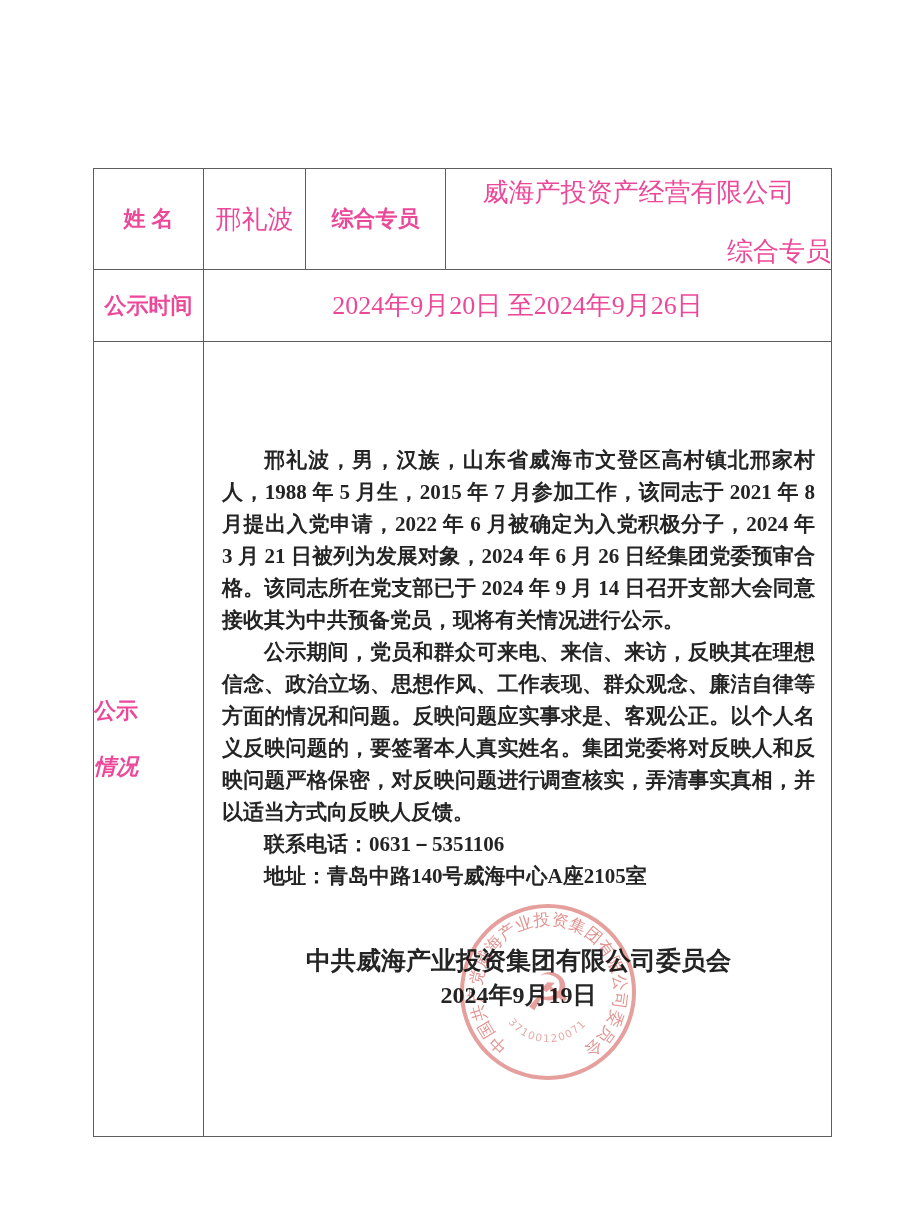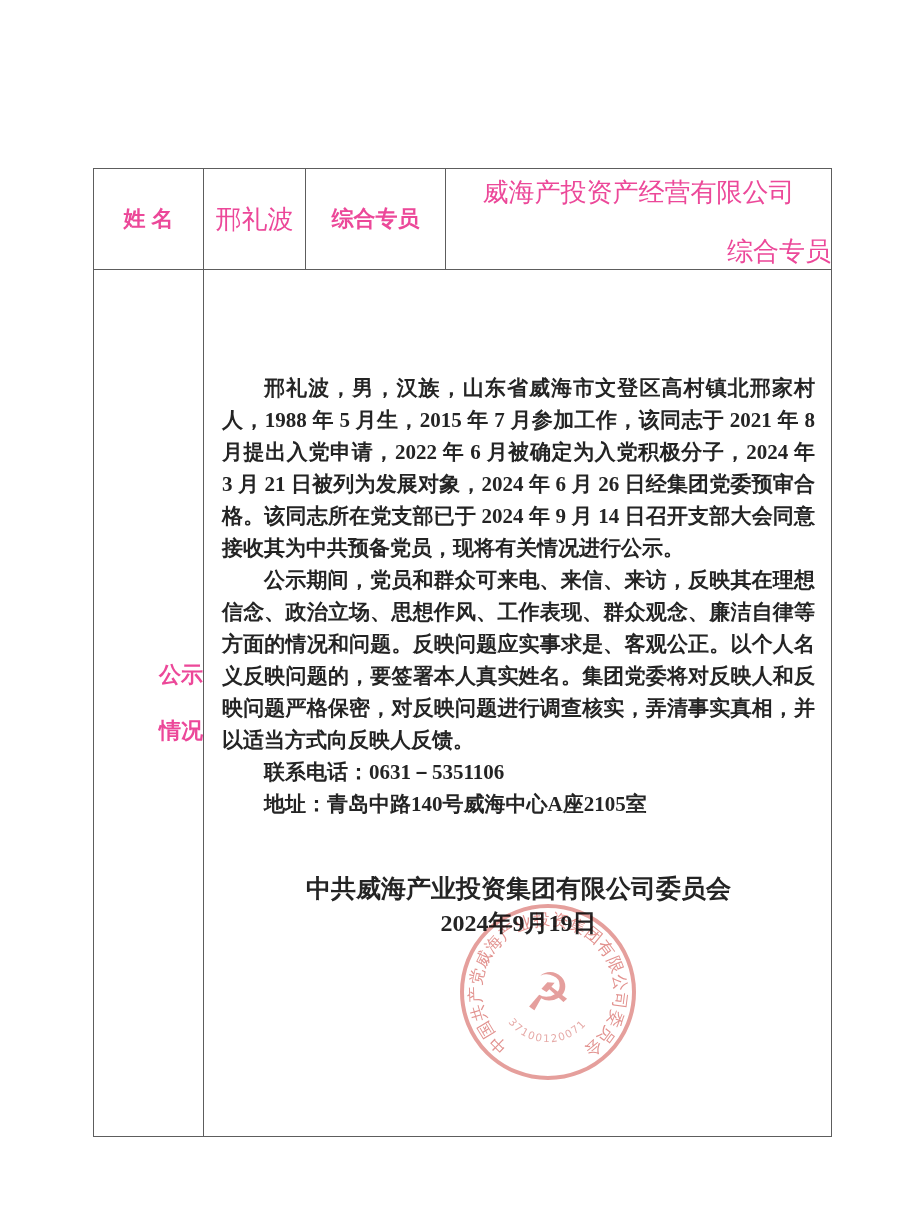--- a/index.html
+++ b/index.html
@@ -33,23 +33,23 @@
     font-family:"Liberation Sans","DejaVu Sans",sans-serif;
     font-weight:700; font-size:22px; color:#ec4899;
     text-align:center;
   }
   .val { font-size:26px; color:#ec4899; text-align:center; }
   .row-name { height:100px; }
   .row-time { height:72px; }
   .pos-cell { text-align:center; }
   .pos-line1 { display:block; margin-top:6px; }
   .pos-line2 { display:block; margin-top:24px;text-align:right; }
-  .detail-label-cell { text-align:right; }
+  .detail-label-cell { text-align:left; }
   .detail-label-cell span { display:block; line-height:30px; }
-  .detail-label-cell .l2 { margin-top:26px; }
+  .detail-label-cell .l2 { margin-top:26px;font-style:italic; }
   .detail-cell {
     vertical-align:top !important;
     font-weight:bold;
   }
   .detail-inner {
     padding:102px 16px 0 18px;
     font-size:21px; line-height:32px;
     color:#242424;
   }
   .detail-inner p {
@@ -84,20 +84,24 @@
     <tbody>
         <tr class="row-name">
       <td class="hdr">姓 名</td>
       <td class="val">邢礼波</td>
       <td class="hdr">综合专员</td>
       <td class="val pos-cell">
         <span class="pos-line1">威海产投资产经营有限公司</span>
         <span class="pos-line2">综合专员</span>
       </td>
     </tr>
+    <tr class="row-time">
+      <td class="hdr">公示时间</td>
+      <td class="val" colspan="3">2024年9月20日 至2024年9月26日</td>
+    </tr>
     <tr>
       <td class="hdr detail-label-cell">
         <span class="l1">公示</span>
         <span class="l2">情况</span>
       </td>
       <td class="detail-cell" colspan="3">
         <div class="detail-inner">
           <p>邢礼波，男，汉族，山东省威海市文登区高村镇北邢家村人，1988 年 5 月生，2015 年 7 月参加工作，该同志于 2021 年 8 月提出入党申请，2022 年 6 月被确定为入党积极分子，2024 年 3 月 21 日被列为发展对象，2024 年 6 月 26 日经集团党委预审合格。该同志所在党支部已于 2024 年 9 月 14 日召开支部大会同意接收其为中共预备党员，现将有关情况进行公示。</p>
           <p>公示期间，党员和群众可来电、来信、来访，反映其在理想信念、政治立场、思想作风、工作表现、群众观念、廉洁自律等方面的情况和问题。反映问题应实事求是、客观公正。以个人名义反映问题的，要签署本人真实姓名。集团党委将对反映人和反映问题严格保密，对反映问题进行调查核实，弄清事实真相，并以适当方式向反映人反馈。</p>
           <div class="contact-line">联系电话：0631－5351106</div>

